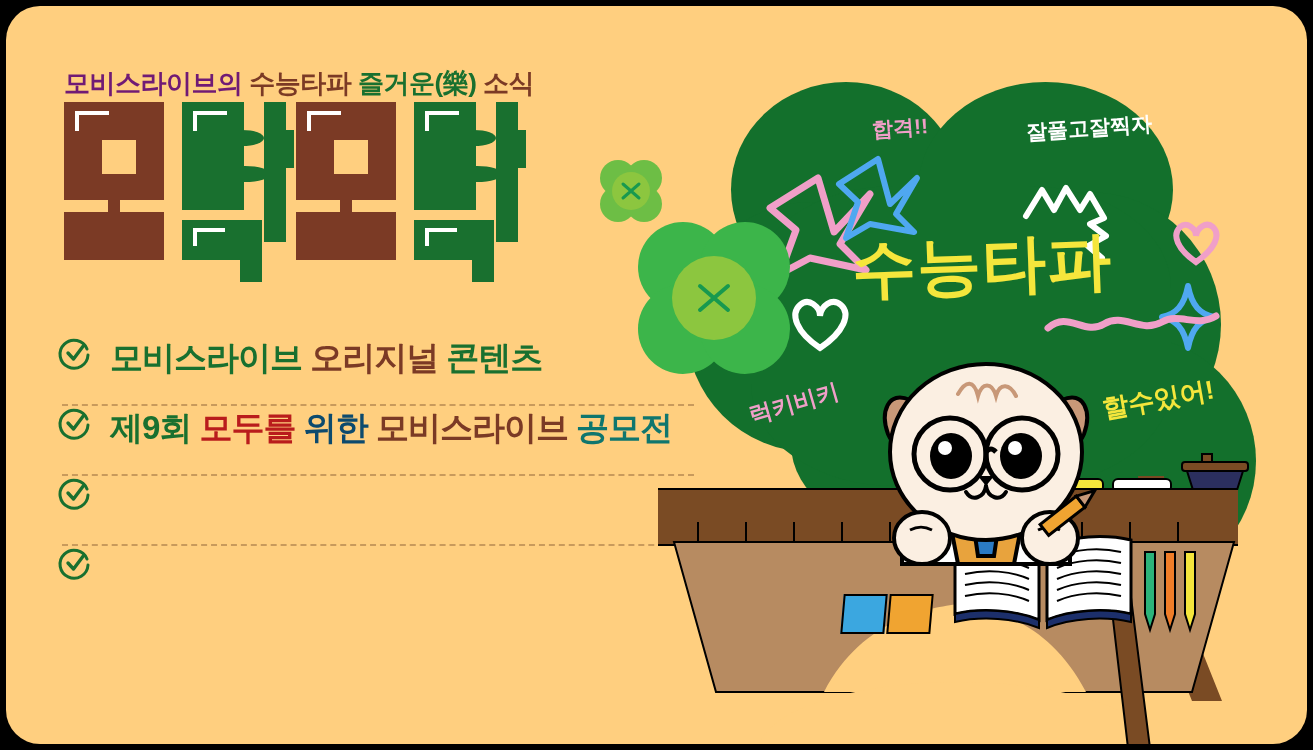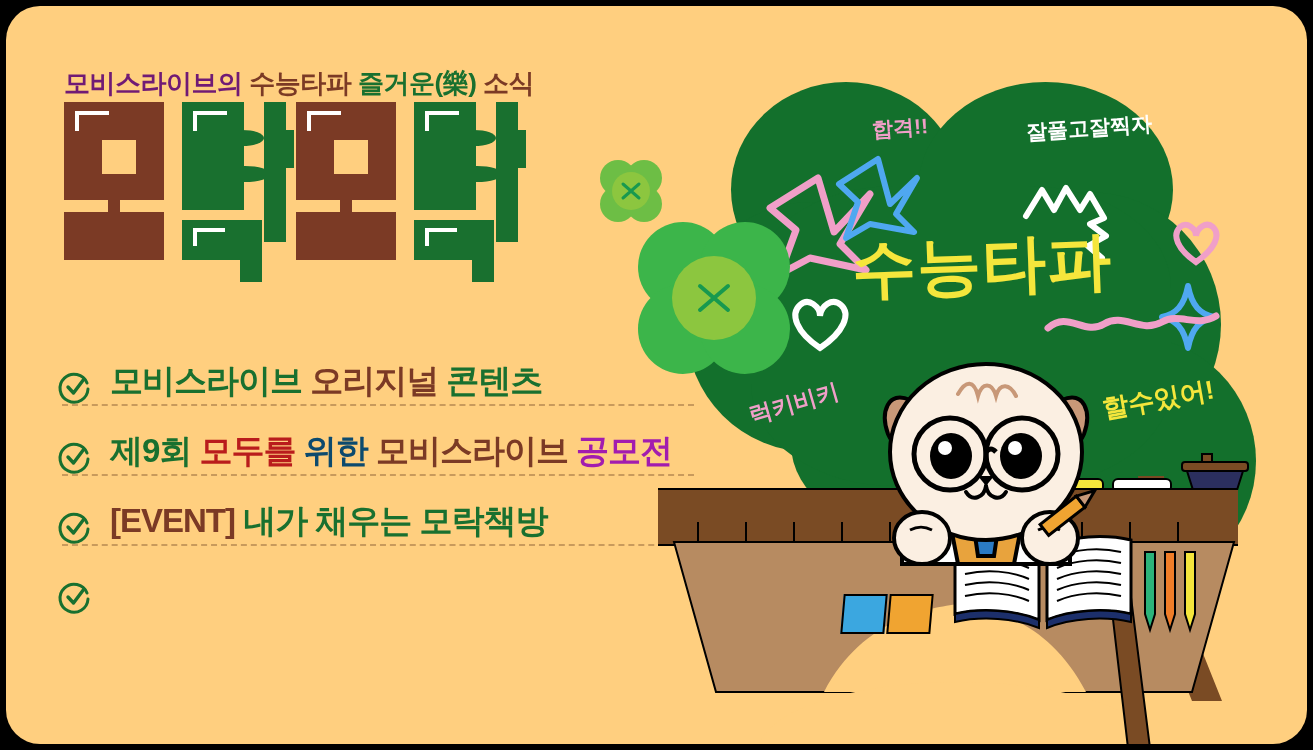--- a/index.html
+++ b/index.html
@@ -34,21 +34,21 @@
   .rak .vb2{position:absolute;left:96px;top:28px;width:16px;height:38px;background:currentColor;}
   .rak .bot{position:absolute;left:0;top:118px;width:78px;height:40px;background:currentColor;}
   .rak .tail{position:absolute;left:58px;top:118px;width:22px;height:62px;background:currentColor;}
   .rak .acc{position:absolute;left:11px;top:9px;width:30px;height:16px;
             border-left:4px solid #fff;border-top:4px solid #fff;}
   .rak .acc2{position:absolute;left:11px;top:126px;width:28px;height:14px;
             border-left:4px solid #fff;border-top:4px solid #fff;}
 
   
   #list{position:absolute;left:52px;top:330px;width:640px;}
-  .row{position:relative;height:68px;display:flex;align-items:flex-end;}
+  .row{position:relative;height:68px;display:flex;align-items:flex-start;}
   .chk{width:34px;height:34px;flex:0 0 34px;margin-right:18px;}
   .itxt{font-size:33px;font-weight:bold;letter-spacing:-1px;white-space:nowrap;}
   .sep{height:0;border-top:2px dashed #C89A5C;margin:0 4px 0 4px;}
 
   
   #ill{position:absolute;left:560px;top:0;width:741px;height:738px;}
   .board{position:absolute;background:#13702C;border-radius:50%;}
 
   .hw{position:absolute;font-weight:bold;white-space:nowrap;}
 
@@ -114,31 +114,30 @@
         <span class="itxt"><span style="color: rgb(25, 112, 47);">모비스라이브 </span><span style="color: rgb(123, 58, 37);">오리지널 </span><span style="color: rgb(25, 112, 47);">콘텐츠</span></span>
       </div>
       <div class="sep"></div>
       <div class="row">
         <span class="chk">
           <svg width="34" height="34" viewBox="0 0 34 34">
             <path d="M29 13 A14 14 0 1 0 30 19" fill="none" stroke="#19702F" stroke-width="3" stroke-linecap="round"></path>
             <path d="M10 17 L15.5 23 L26 9" fill="none" stroke="#19702F" stroke-width="3.4" stroke-linecap="round" stroke-linejoin="round"></path>
           </svg>
         </span>
-        <span class="itxt"><span style="color: rgb(25, 112, 47);">제9회 </span><span style="color: #b91c1c;">모두를 </span><span style="color: #0c4a6e;">위한 </span><span style="color: rgb(123, 58, 37);">모비스라이브 </span><span style="color: #a21caf;">공모전</span></span>
+        <span class="itxt"><span style="color: rgb(25, 112, 47);">제9회 </span><span style="color: #b91c1c;">모두를 </span><span style="color: #0c4a6e;">위한 </span><span style="color: rgb(123, 58, 37);">모비스라이브 </span><span style="color: #0f766e;">공모전</span></span>
       </div>
       <div class="sep"></div>
       <div class="row">
         <span class="chk">
           <svg width="34" height="34" viewBox="0 0 34 34">
             <path d="M29 13 A14 14 0 1 0 30 19" fill="none" stroke="#19702F" stroke-width="3" stroke-linecap="round"></path>
             <path d="M10 17 L15.5 23 L26 9" fill="none" stroke="#19702F" stroke-width="3.4" stroke-linecap="round" stroke-linejoin="round"></path>
           </svg>
         </span>
-        <span class="itxt"><span style="color: rgb(123, 58, 37);">[EVENT] </span><span style="color: rgb(25, 112, 47);">내가 채우는 </span><span style="color: rgb(25, 112, 47);">모락책방</span></span>
       </div>
       <div class="sep"></div>
       <div class="row">
         <span class="chk">
           <svg width="34" height="34" viewBox="0 0 34 34">
             <path d="M29 13 A14 14 0 1 0 30 19" fill="none" stroke="#19702F" stroke-width="3" stroke-linecap="round"></path>
             <path d="M10 17 L15.5 23 L26 9" fill="none" stroke="#19702F" stroke-width="3.4" stroke-linecap="round" stroke-linejoin="round"></path>
           </svg>
         </span>
       </div>

